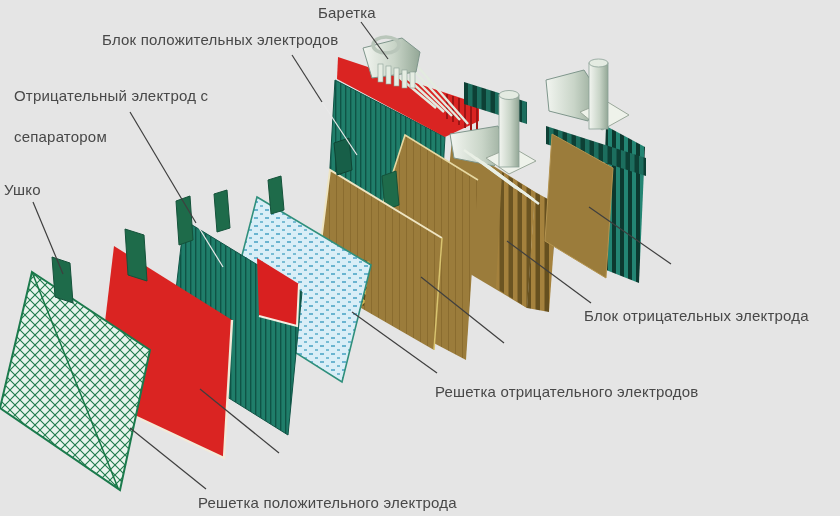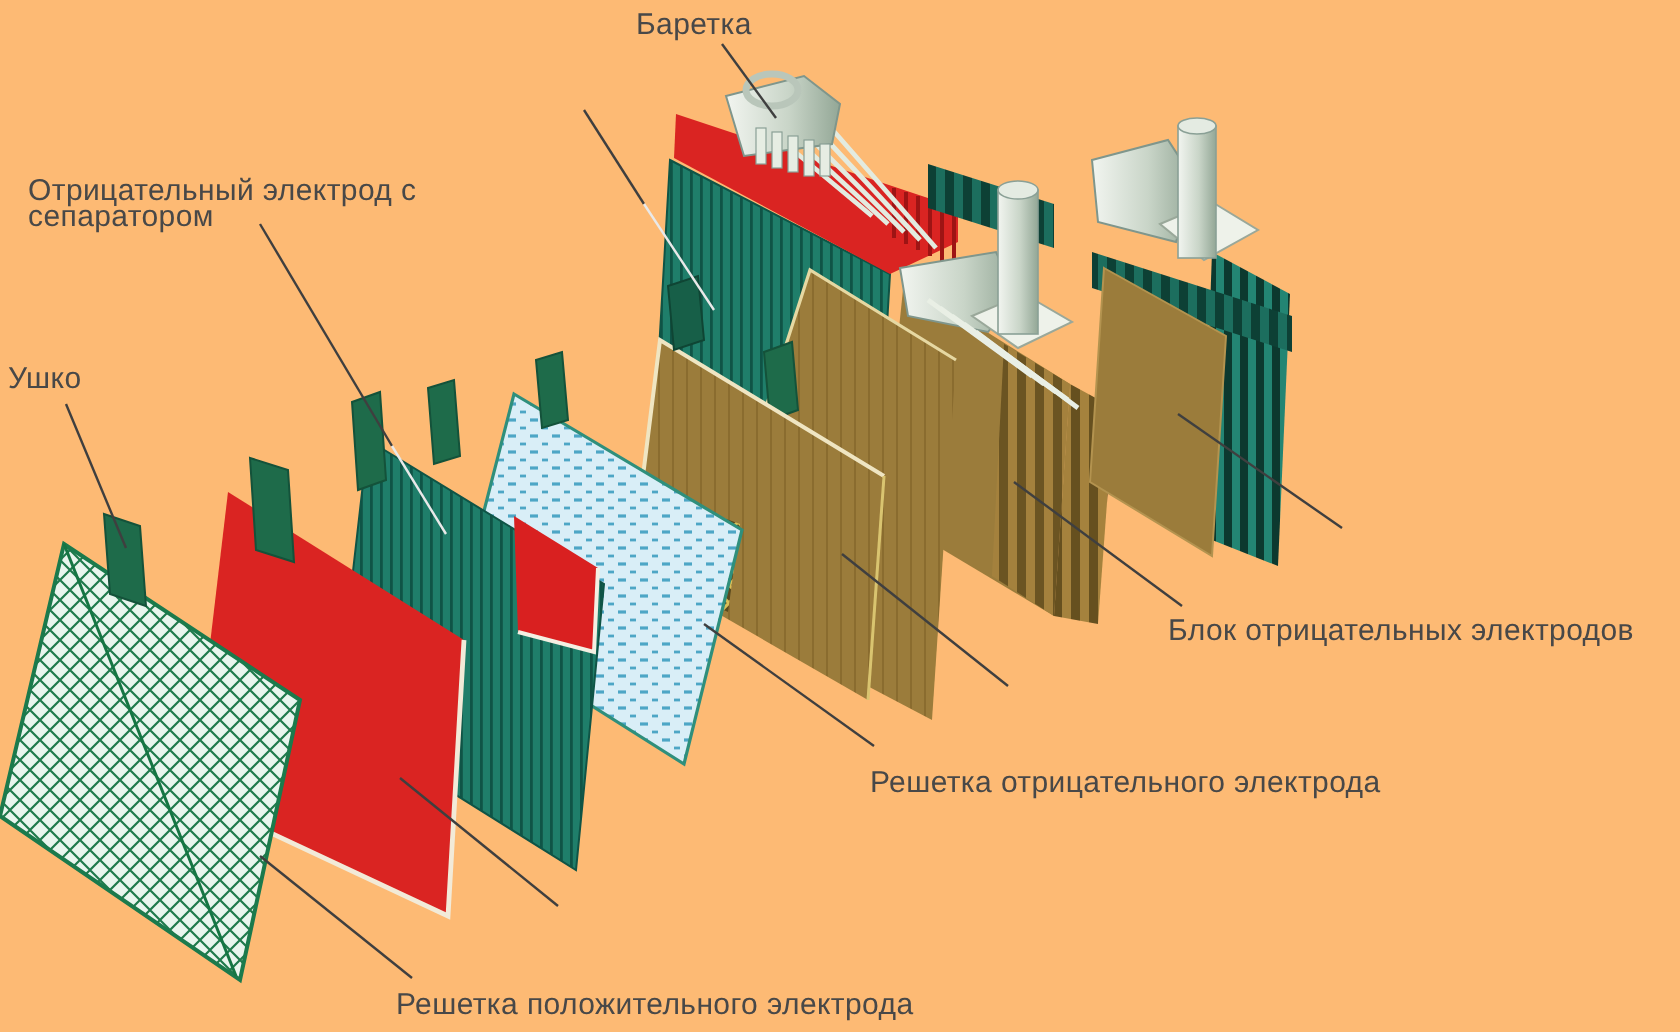--- a/index.html
+++ b/index.html
@@ -1,17 +1,17 @@
 <!DOCTYPE html>
 <html><head>
 <meta charset="utf-8">
 <style>
   html,body{margin:0;padding:0;background:#ffffff;}
   #canvas{
-    position:relative;width:840px;height:516px;background:#fdba74;overflow:hidden;
+    position:relative;width:840px;height:516px;background:#e5e5e5;overflow:hidden;
     font-family:"Liberation Sans", sans-serif;
   }
   #art{position:absolute;left:0;top:0;}
   .lbl{
     position:absolute;font-size:15px;line-height:18px;color:#484848;
     letter-spacing:.2px;white-space:nowrap;
   }
   .lbl2{line-height:26px;}
 </style>
 </head>
@@ -175,22 +175,23 @@
     <line x1="200" y1="389" x2="279" y2="453"></line>
     <line x1="130" y1="428" x2="206" y2="489"></line>
   </g>
   <g stroke="#e9e9e9" stroke-width="1.2">
     <line x1="322" y1="102" x2="357" y2="155"></line>
     <line x1="196" y1="223" x2="223" y2="267"></line>
   </g>
 </svg>
 
   <div class="lbl" style="left:318px;top:4px">Баретка</div>
+  <div class="lbl" style="left:102px;top:31px">Блок положительных электродов</div>
   <div>
     <div class="lbl lbl2" style="left:14px;top:83px">Отрицательный электрод с</div>
-    <div class="lbl lbl2" style="left:14px;top:96px">сепаратором</div>
+    <div class="lbl lbl2" style="left:14px;top:124px">сепаратором</div>
   </div>
   <div class="lbl" style="left:4px;top:181px">Ушко</div>
-  <div class="lbl" style="left:584px;top:307px">Блок отрицательных электродов</div>
-  <div class="lbl" style="left:435px;top:383px">Решетка отрицательного электрода</div>
+  <div class="lbl" style="left:584px;top:307px">Блок отрицательных электрода</div>
+  <div class="lbl" style="left:435px;top:383px">Решетка отрицательного электродов</div>
   <div class="lbl" style="left:198px;top:494px">Решетка положительного электрода</div>
 
 </div>
 
 </body></html>

